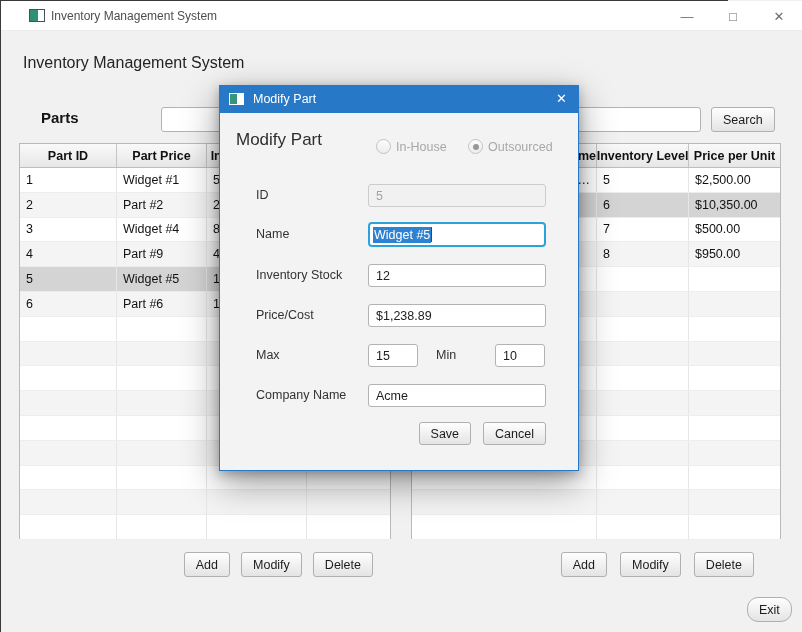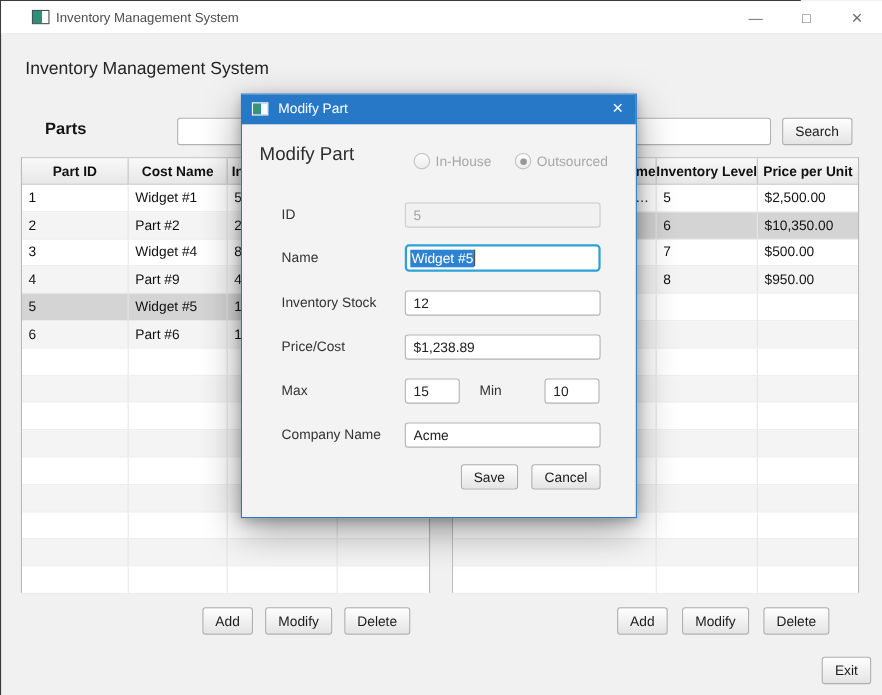--- a/index.html
+++ b/index.html
@@ -46,21 +46,21 @@
   .trow.selected { background:#d4d4d4; }
   .cell { display:flex; align-items:center; padding:0 6px; font-size:12.5px; color:#111;
           border-right:1px solid #e6e6e6; overflow:hidden; white-space:nowrap; }
   .t-parts .c0{width:97px;} .t-parts .c1{width:90px;} .t-parts .c2{width:100px;} .t-parts .c3{flex:1;border-right:none;}
   .t-products .c0{width:185px;} .t-products .c1{width:92px;} .t-products .c2{flex:1;border-right:none;}
   .t-products .c0{justify-content:flex-end;}
 
   .btn-row { position:absolute; top:551px; display:flex; align-items:center; }
   .btn-row-left  { left:18px;  width:354px; justify-content:flex-end; gap:11px; }
   .btn-row-right { left:410px; width:343px; justify-content:flex-end; gap:13px; }
-  .exit-btn { position:absolute; left:746px; top:596px; }
+  .exit-btn { position:absolute; left:746px; top:596px;border-radius:11px; }
 
   
   .dialog { position:absolute; left:218px; top:84px; width:360px; height:386px; background:#f3f3f3;
             border:1px solid #2878c8; box-shadow:0 12px 34px rgba(0,0,0,.40), 0 3px 10px rgba(0,0,0,.25); }
   .dlg-titlebar { position:absolute; left:0; top:0; width:100%; height:27px; background:#2878c8; }
   .dlg-icon { position:absolute; left:9px; top:7px; width:15px; height:12px; border:1px solid #ffffff;
               background:linear-gradient(to right,#35967d 0 55%,#ffffff 55%); }
   .dlg-title { position:absolute; left:33px; top:6px; color:#ffffff; font-size:12.5px; }
   .dlg-close { position:absolute; right:11px; top:5px; color:#ffffff; font-size:13px; }
   .dlg-heading { position:absolute; left:16px; top:44px; font-size:17px; color:#2e2e2e; }
@@ -112,21 +112,21 @@
   <div class="page-heading">Inventory Management System</div>
   <div class="parts-label">Parts</div>
 
   <input class="tfield search-left" value="" style="">
   <input class="tfield search-right" value="" style="">
   <button class="btn search-btn">Search</button>
 
   <div class="table t-parts">
     <div class="thead" id="parts-head">
         <div class="th c0">Part ID</div>
-        <div class="th c1">Cost Name</div>
+        <div class="th c1">Part Price</div>
         <div class="th c2">Inventory Level</div>
         <div class="th c3"></div>
       </div>
     <div id="parts-body">
         <div class="trow">
           <div class="cell c0">1</div>
           <div class="cell c1">Widget #1</div>
           <div class="cell c2">5</div>
           <div class="cell c3"></div>
         </div>

